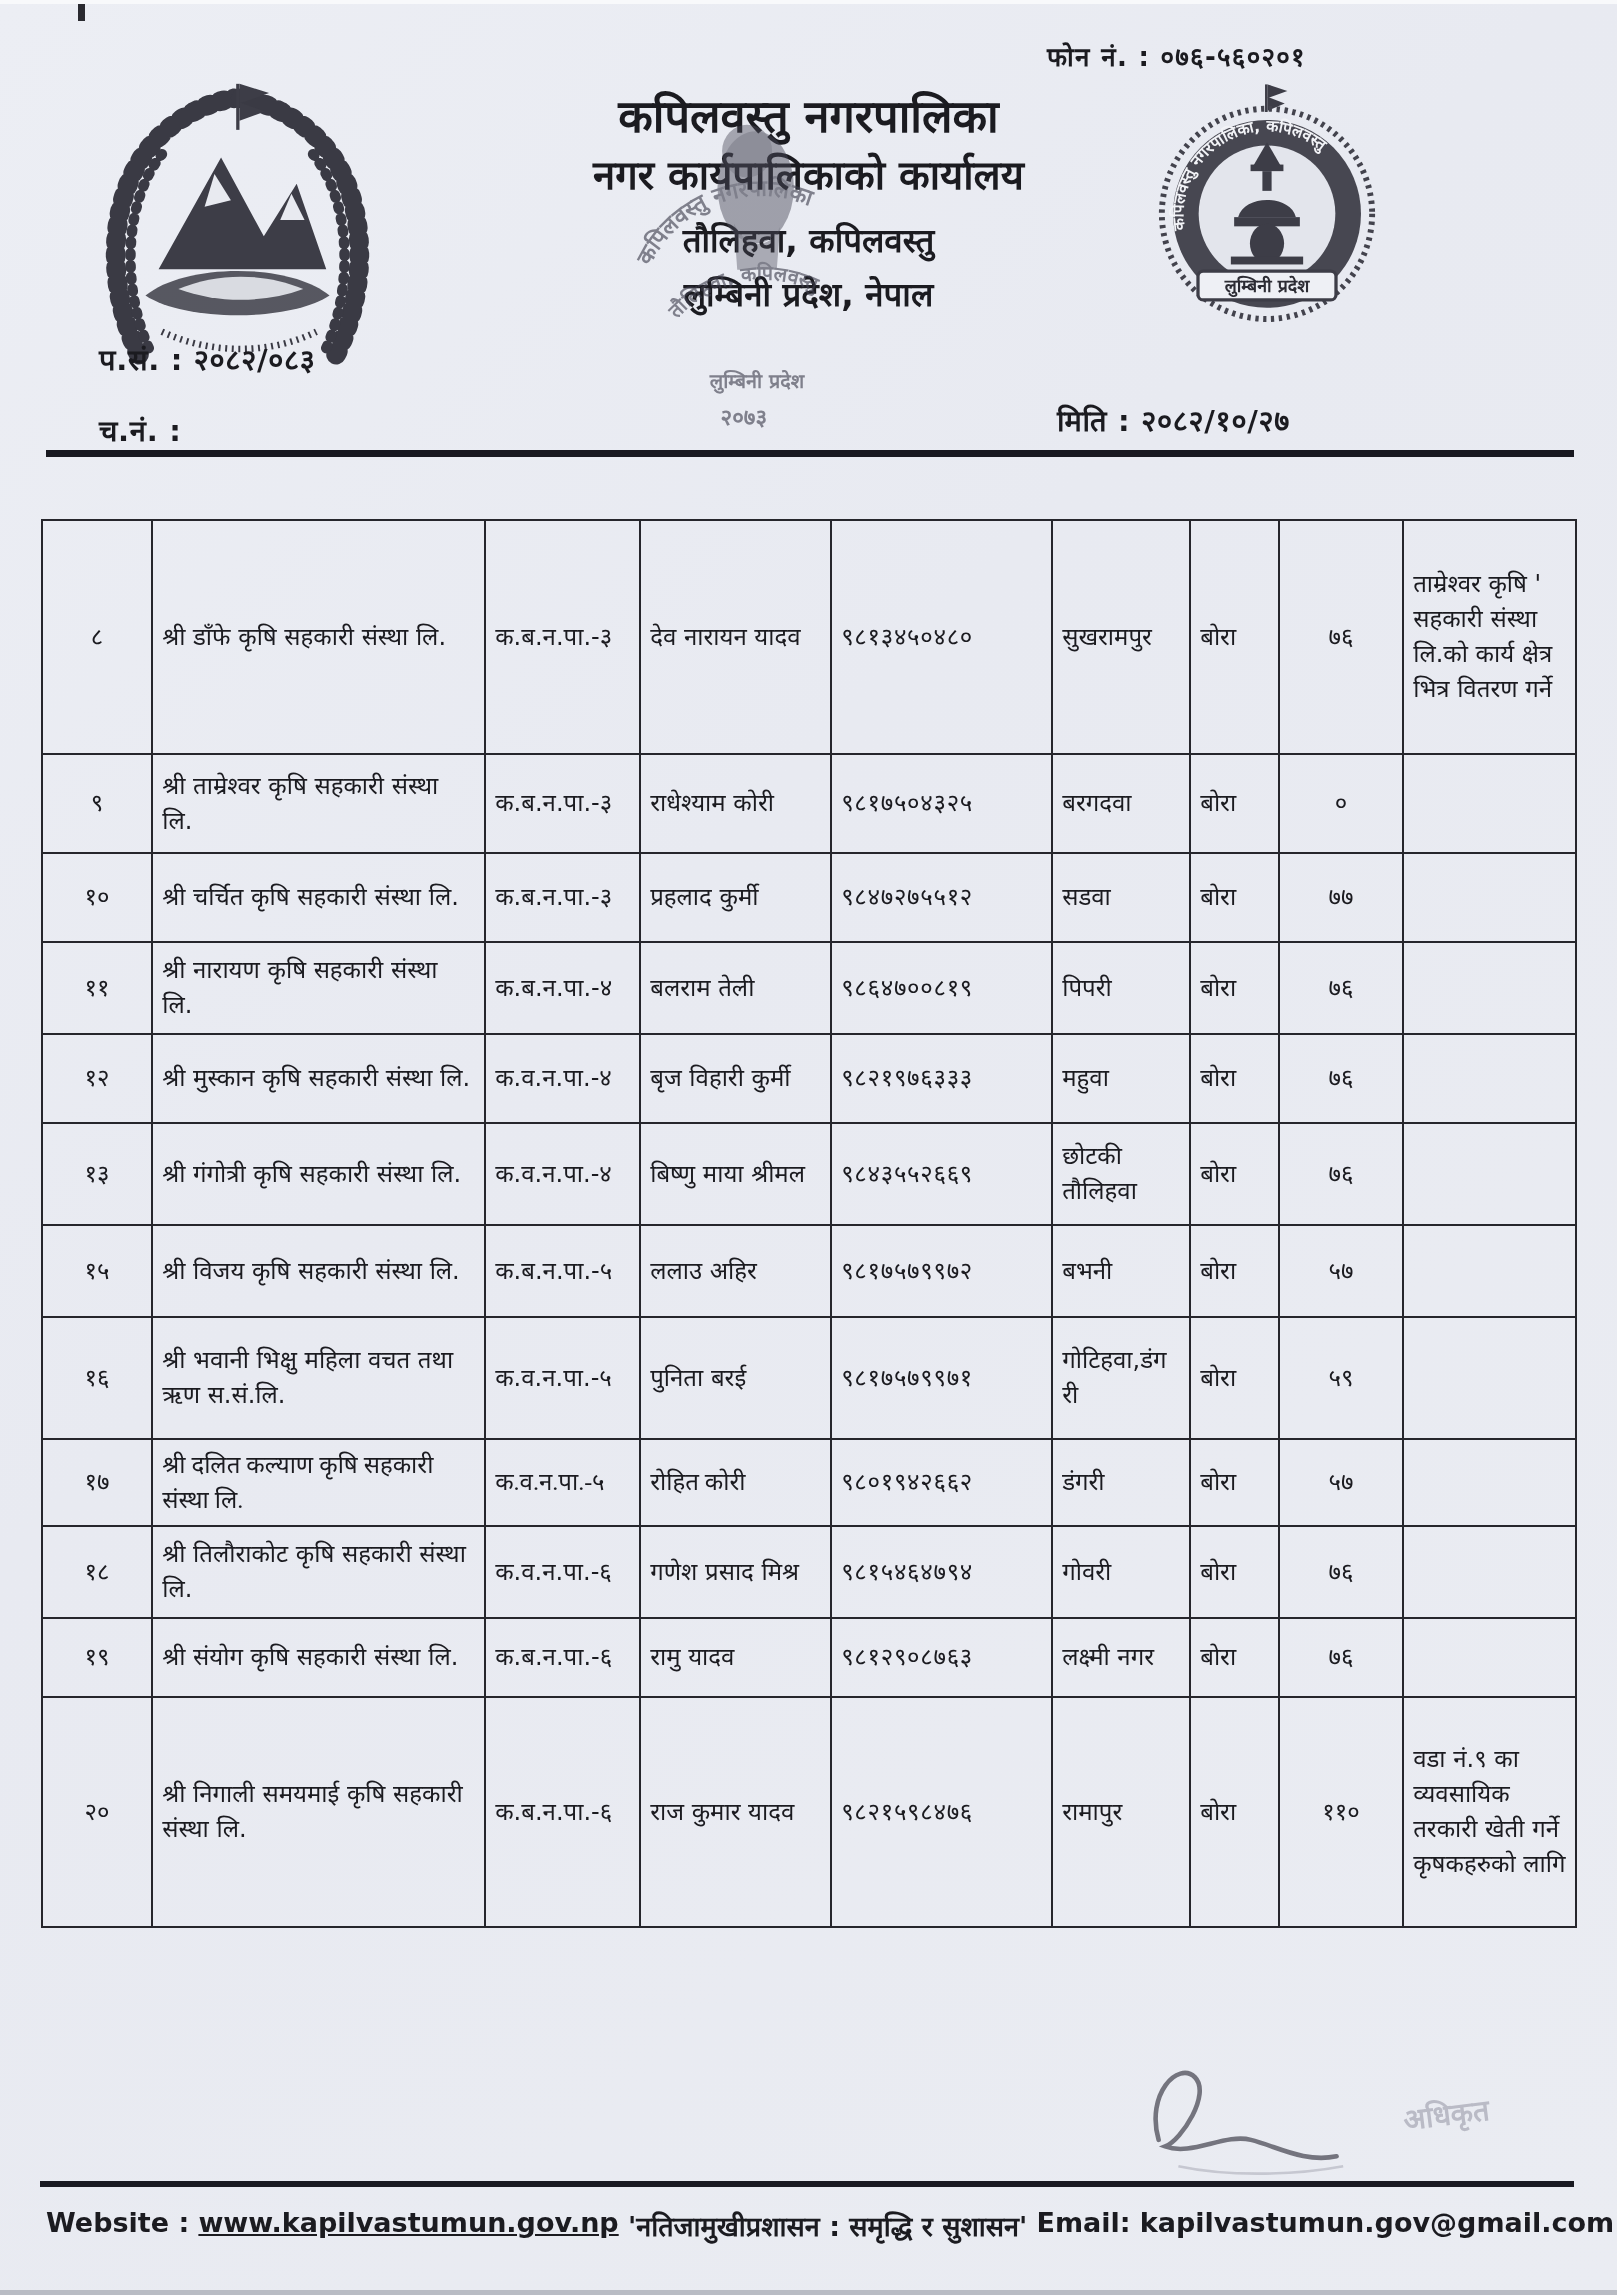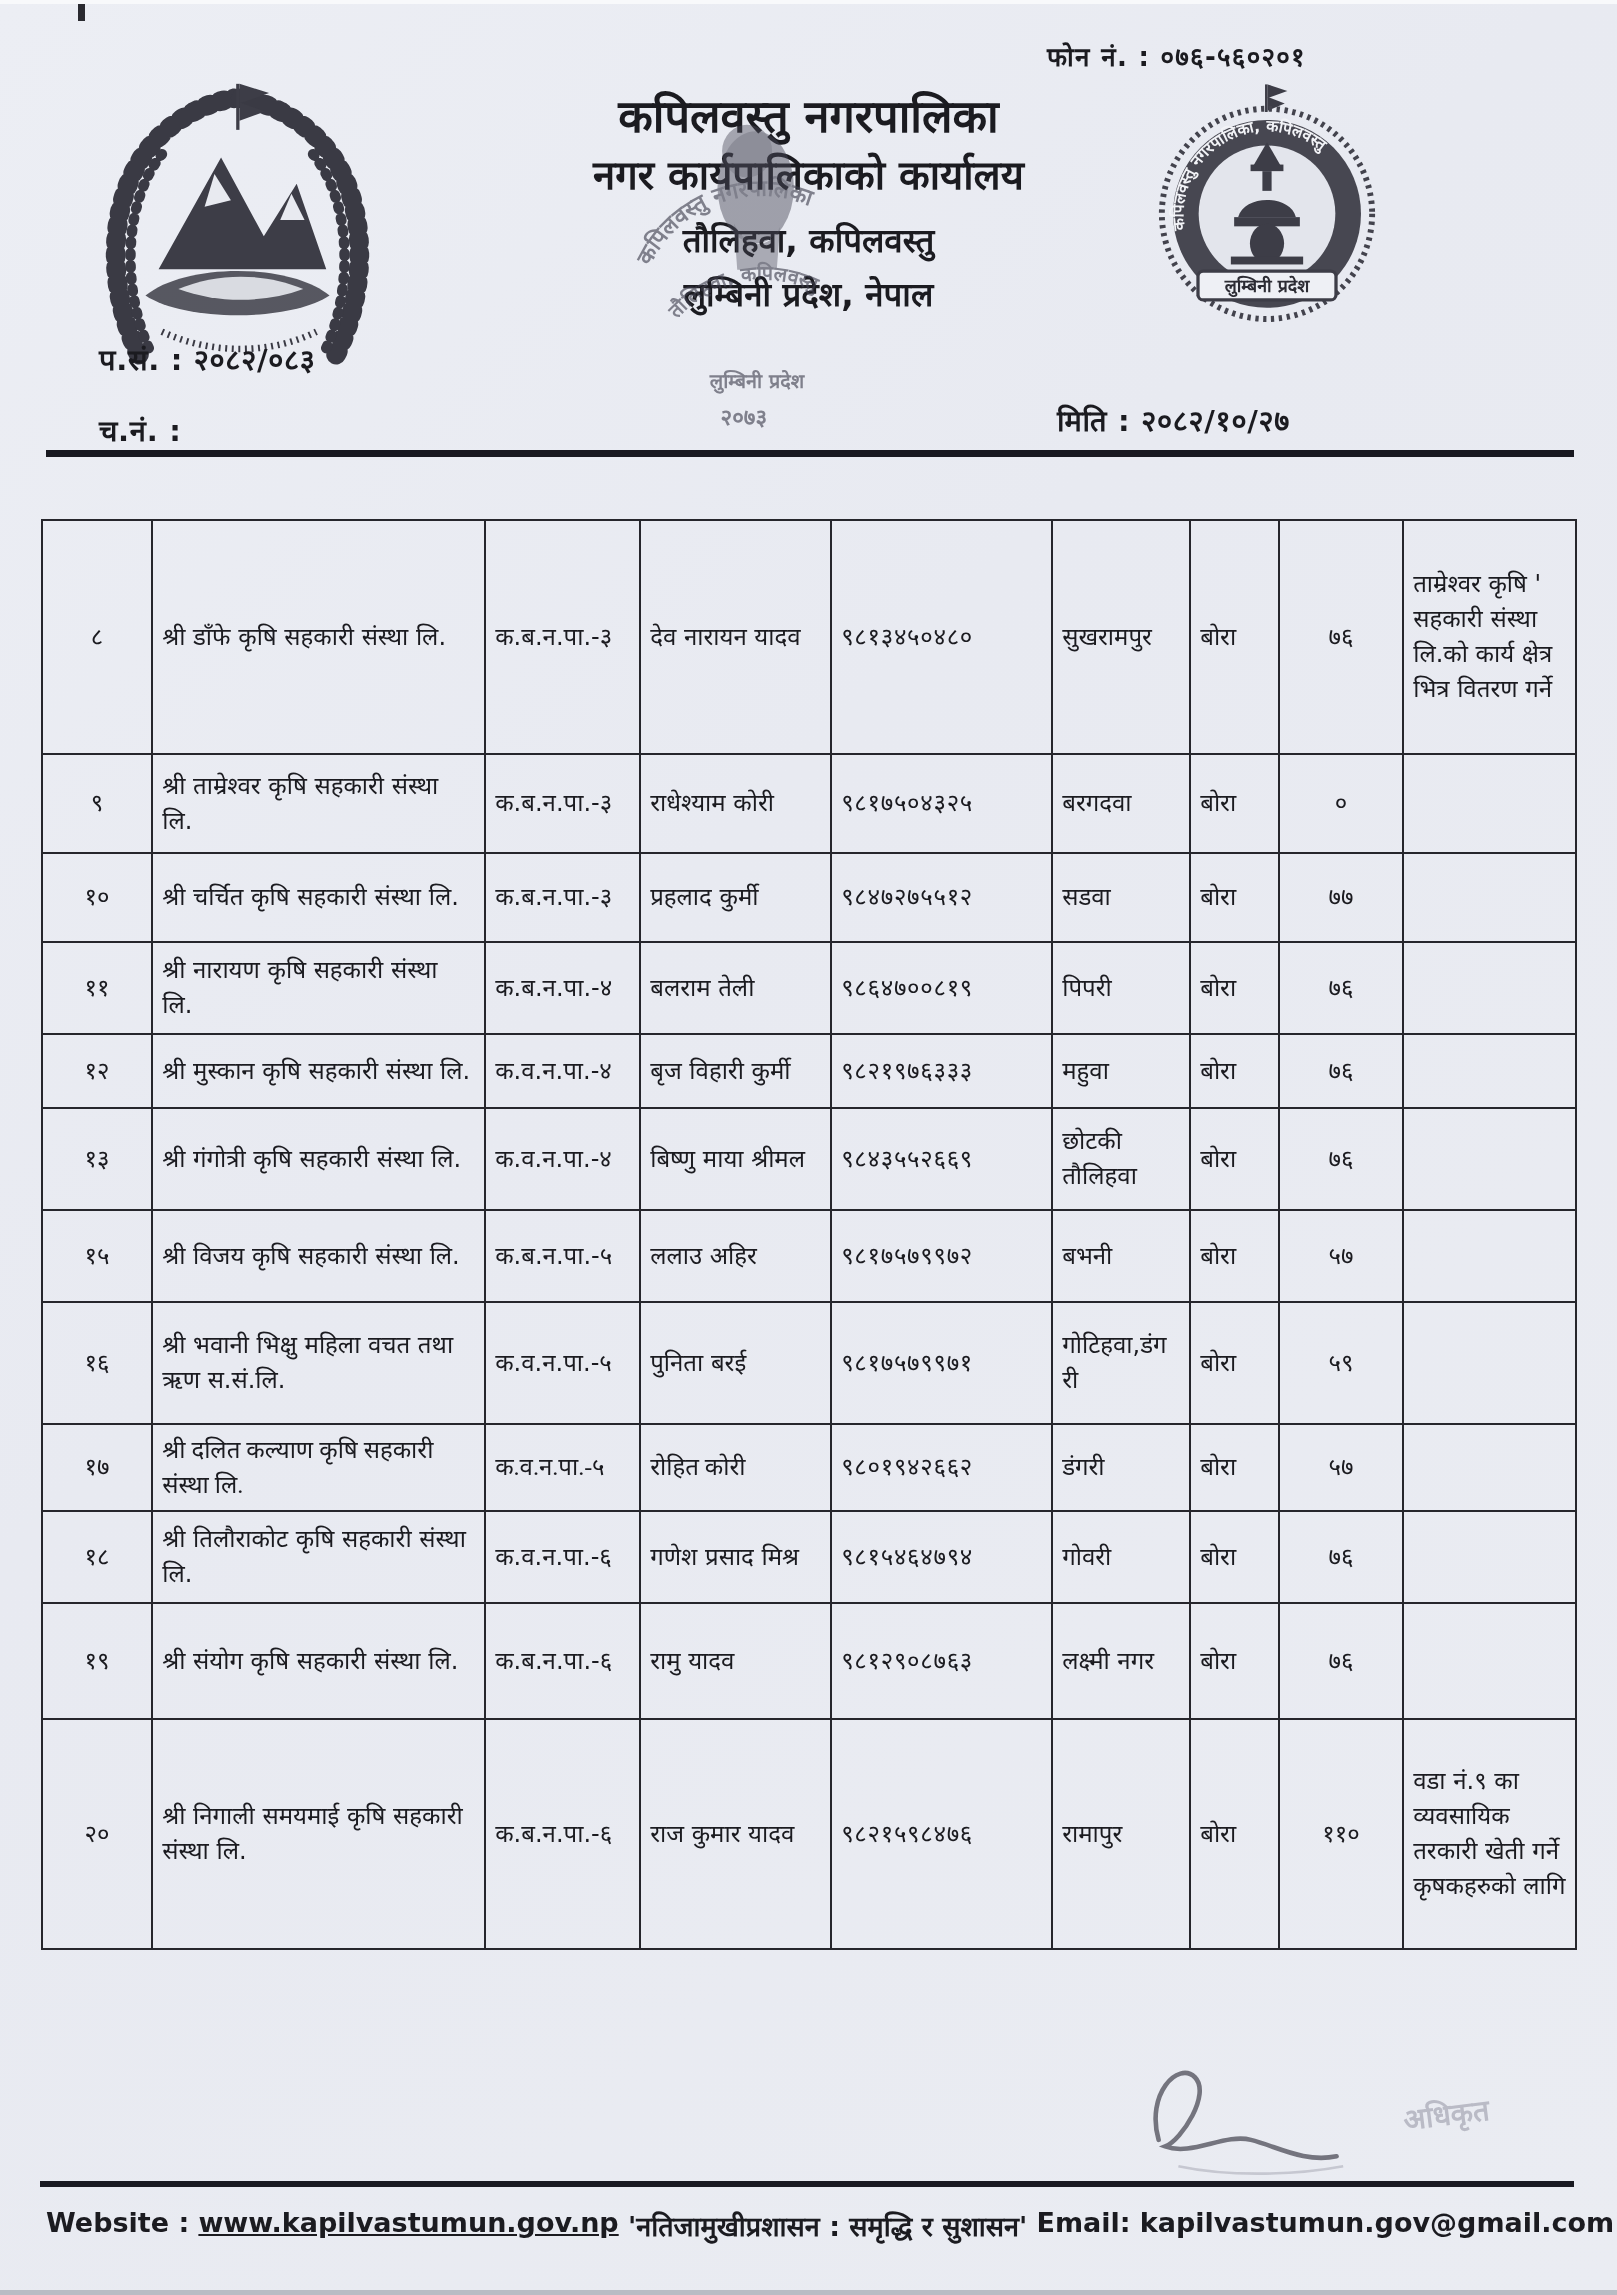--- a/index.html
+++ b/index.html
@@ -196,21 +196,21 @@
           <td class="c-sn">११</td>
           <td class="c-name">श्री नारायण कृषि सहकारी संस्था लि.</td>
           <td class="c-ward">क.ब.न.पा.-४</td>
           <td class="c-contact">बलराम तेली</td>
           <td class="c-phone">९८६४७००८१९</td>
           <td class="c-address">पिपरी</td>
           <td class="c-unit">बोरा</td>
           <td class="c-qty">७६</td>
           <td class="c-remark"></td>
         </tr>
-        <tr style="height: 74px;">
+        <tr style="height: 89px;">
           <td class="c-sn">१२</td>
           <td class="c-name">श्री मुस्कान कृषि सहकारी संस्था लि.</td>
           <td class="c-ward">क.व.न.पा.-४</td>
           <td class="c-contact">बृज विहारी कुर्मी</td>
           <td class="c-phone">९८२१९७६३३३</td>
           <td class="c-address">महुवा</td>
           <td class="c-unit">बोरा</td>
           <td class="c-qty">७६</td>
           <td class="c-remark"></td>
         </tr>
@@ -262,21 +262,21 @@
           <td class="c-sn">१८</td>
           <td class="c-name">श्री तिलौराकोट कृषि सहकारी संस्था लि.</td>
           <td class="c-ward">क.व.न.पा.-६</td>
           <td class="c-contact">गणेश प्रसाद मिश्र</td>
           <td class="c-phone">९८१५४६४७९४</td>
           <td class="c-address">गोवरी</td>
           <td class="c-unit">बोरा</td>
           <td class="c-qty">७६</td>
           <td class="c-remark"></td>
         </tr>
-        <tr style="height: 116px;">
+        <tr style="height: 79px;">
           <td class="c-sn">१९</td>
           <td class="c-name">श्री संयोग कृषि सहकारी संस्था लि.</td>
           <td class="c-ward">क.ब.न.पा.-६</td>
           <td class="c-contact">रामु यादव</td>
           <td class="c-phone">९८१२९०८७६३</td>
           <td class="c-address">लक्ष्मी नगर</td>
           <td class="c-unit">बोरा</td>
           <td class="c-qty">७६</td>
           <td class="c-remark"></td>
         </tr>

